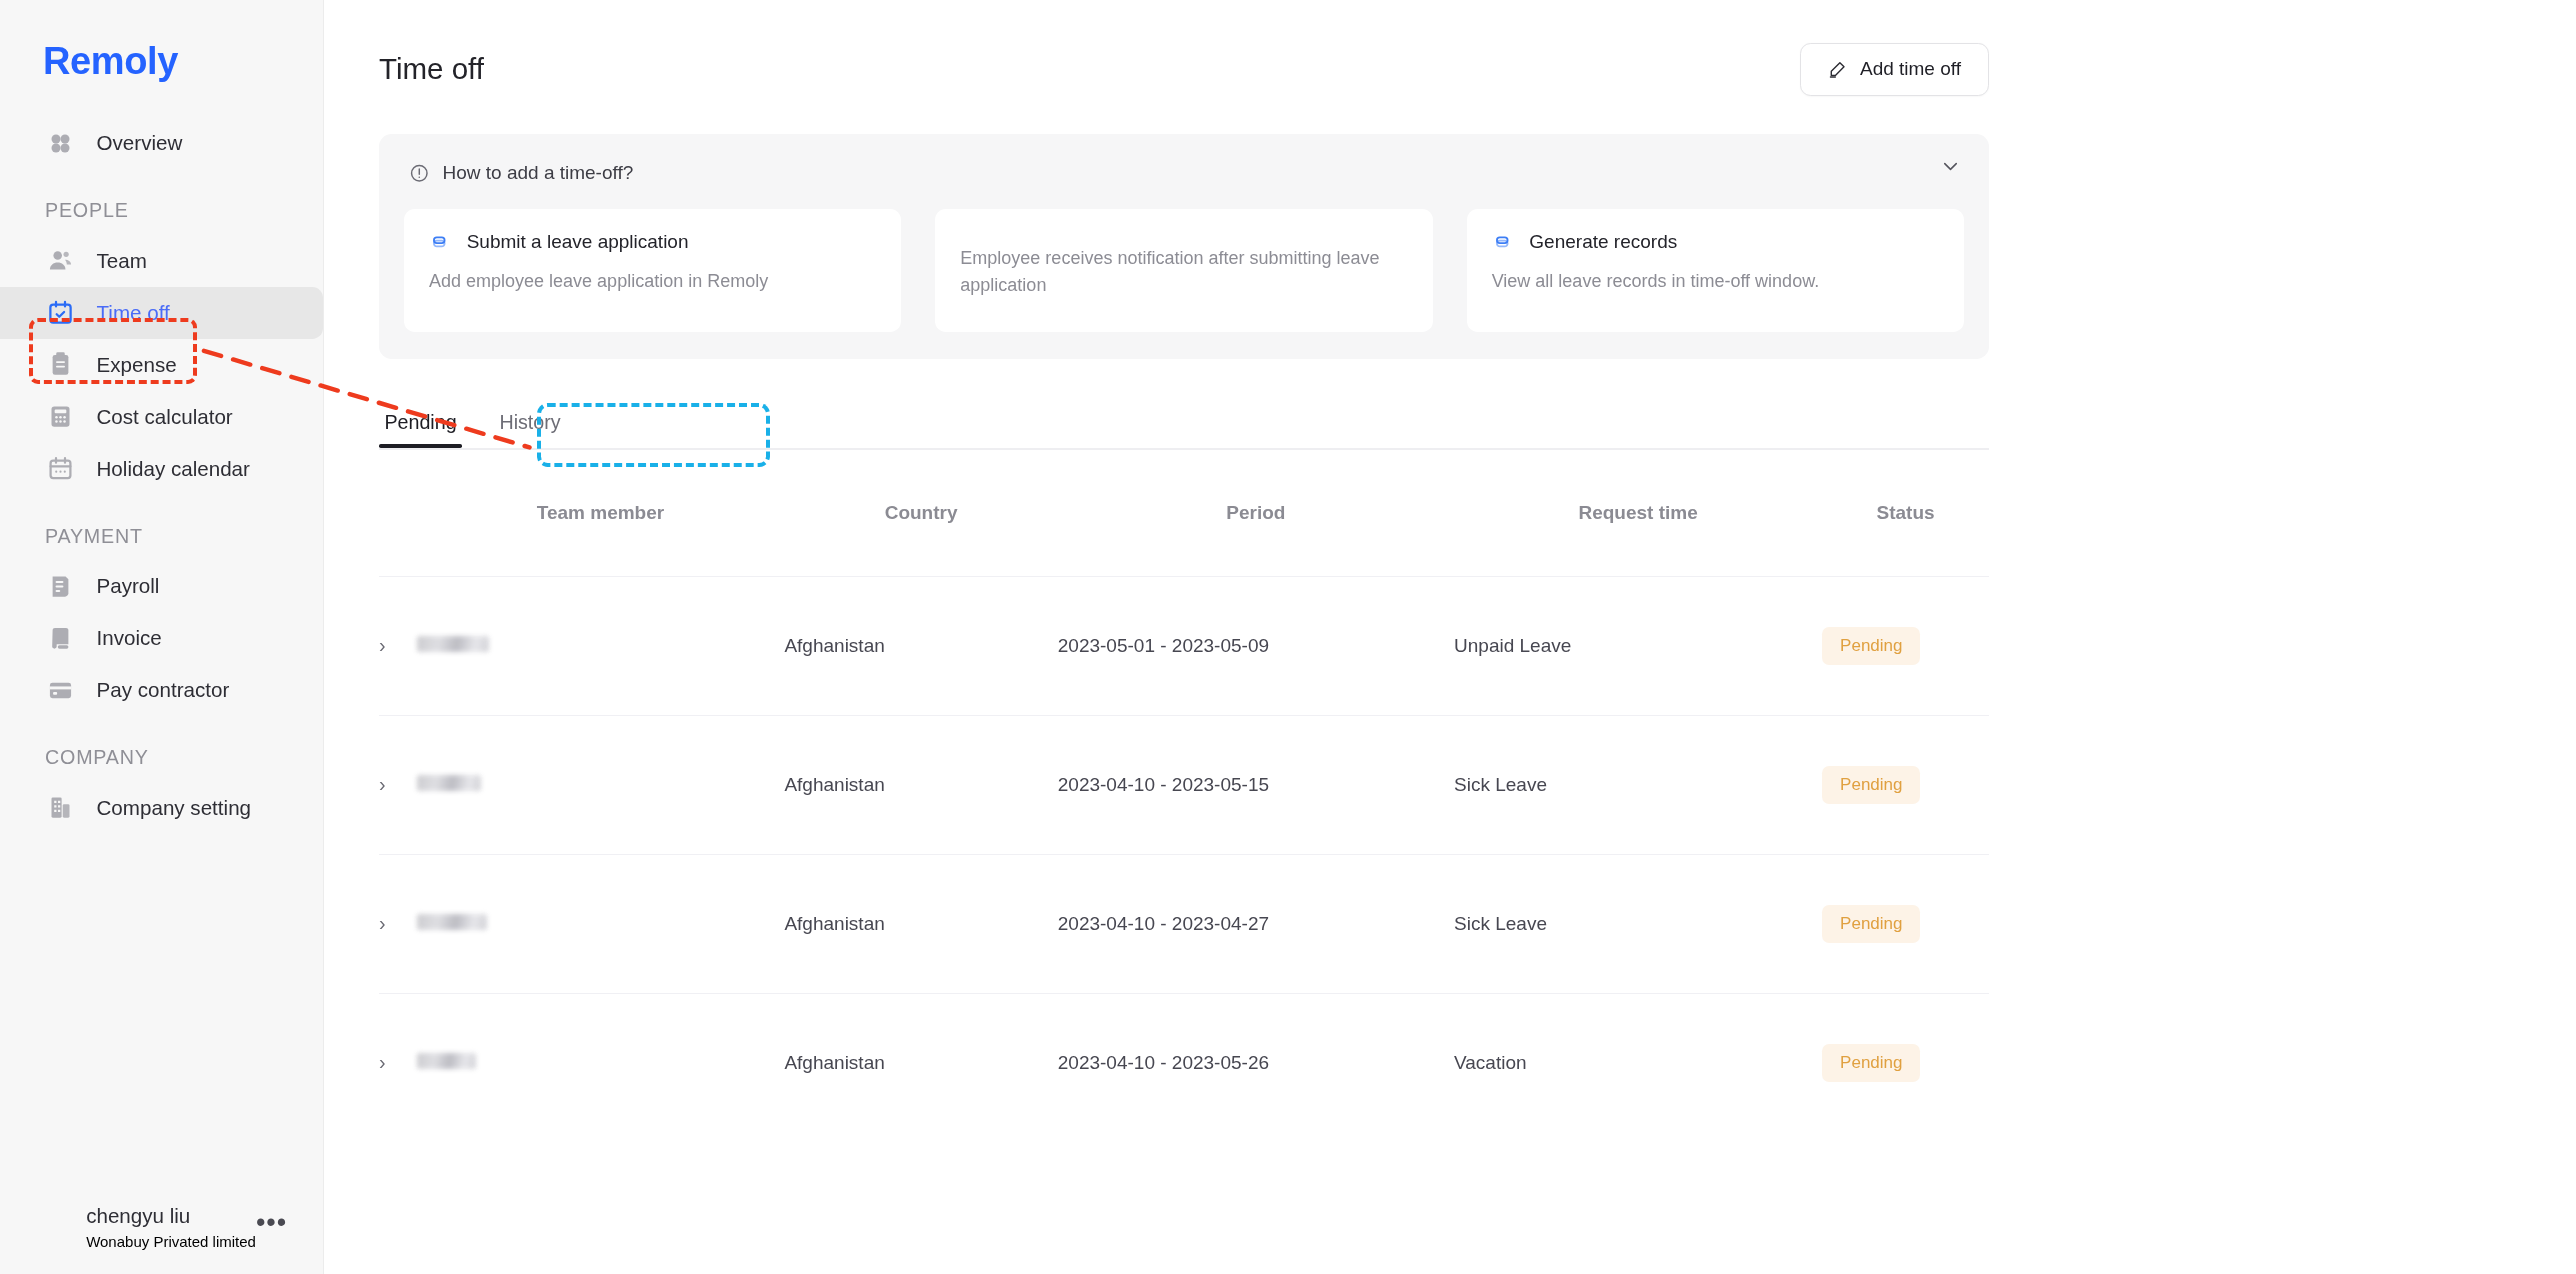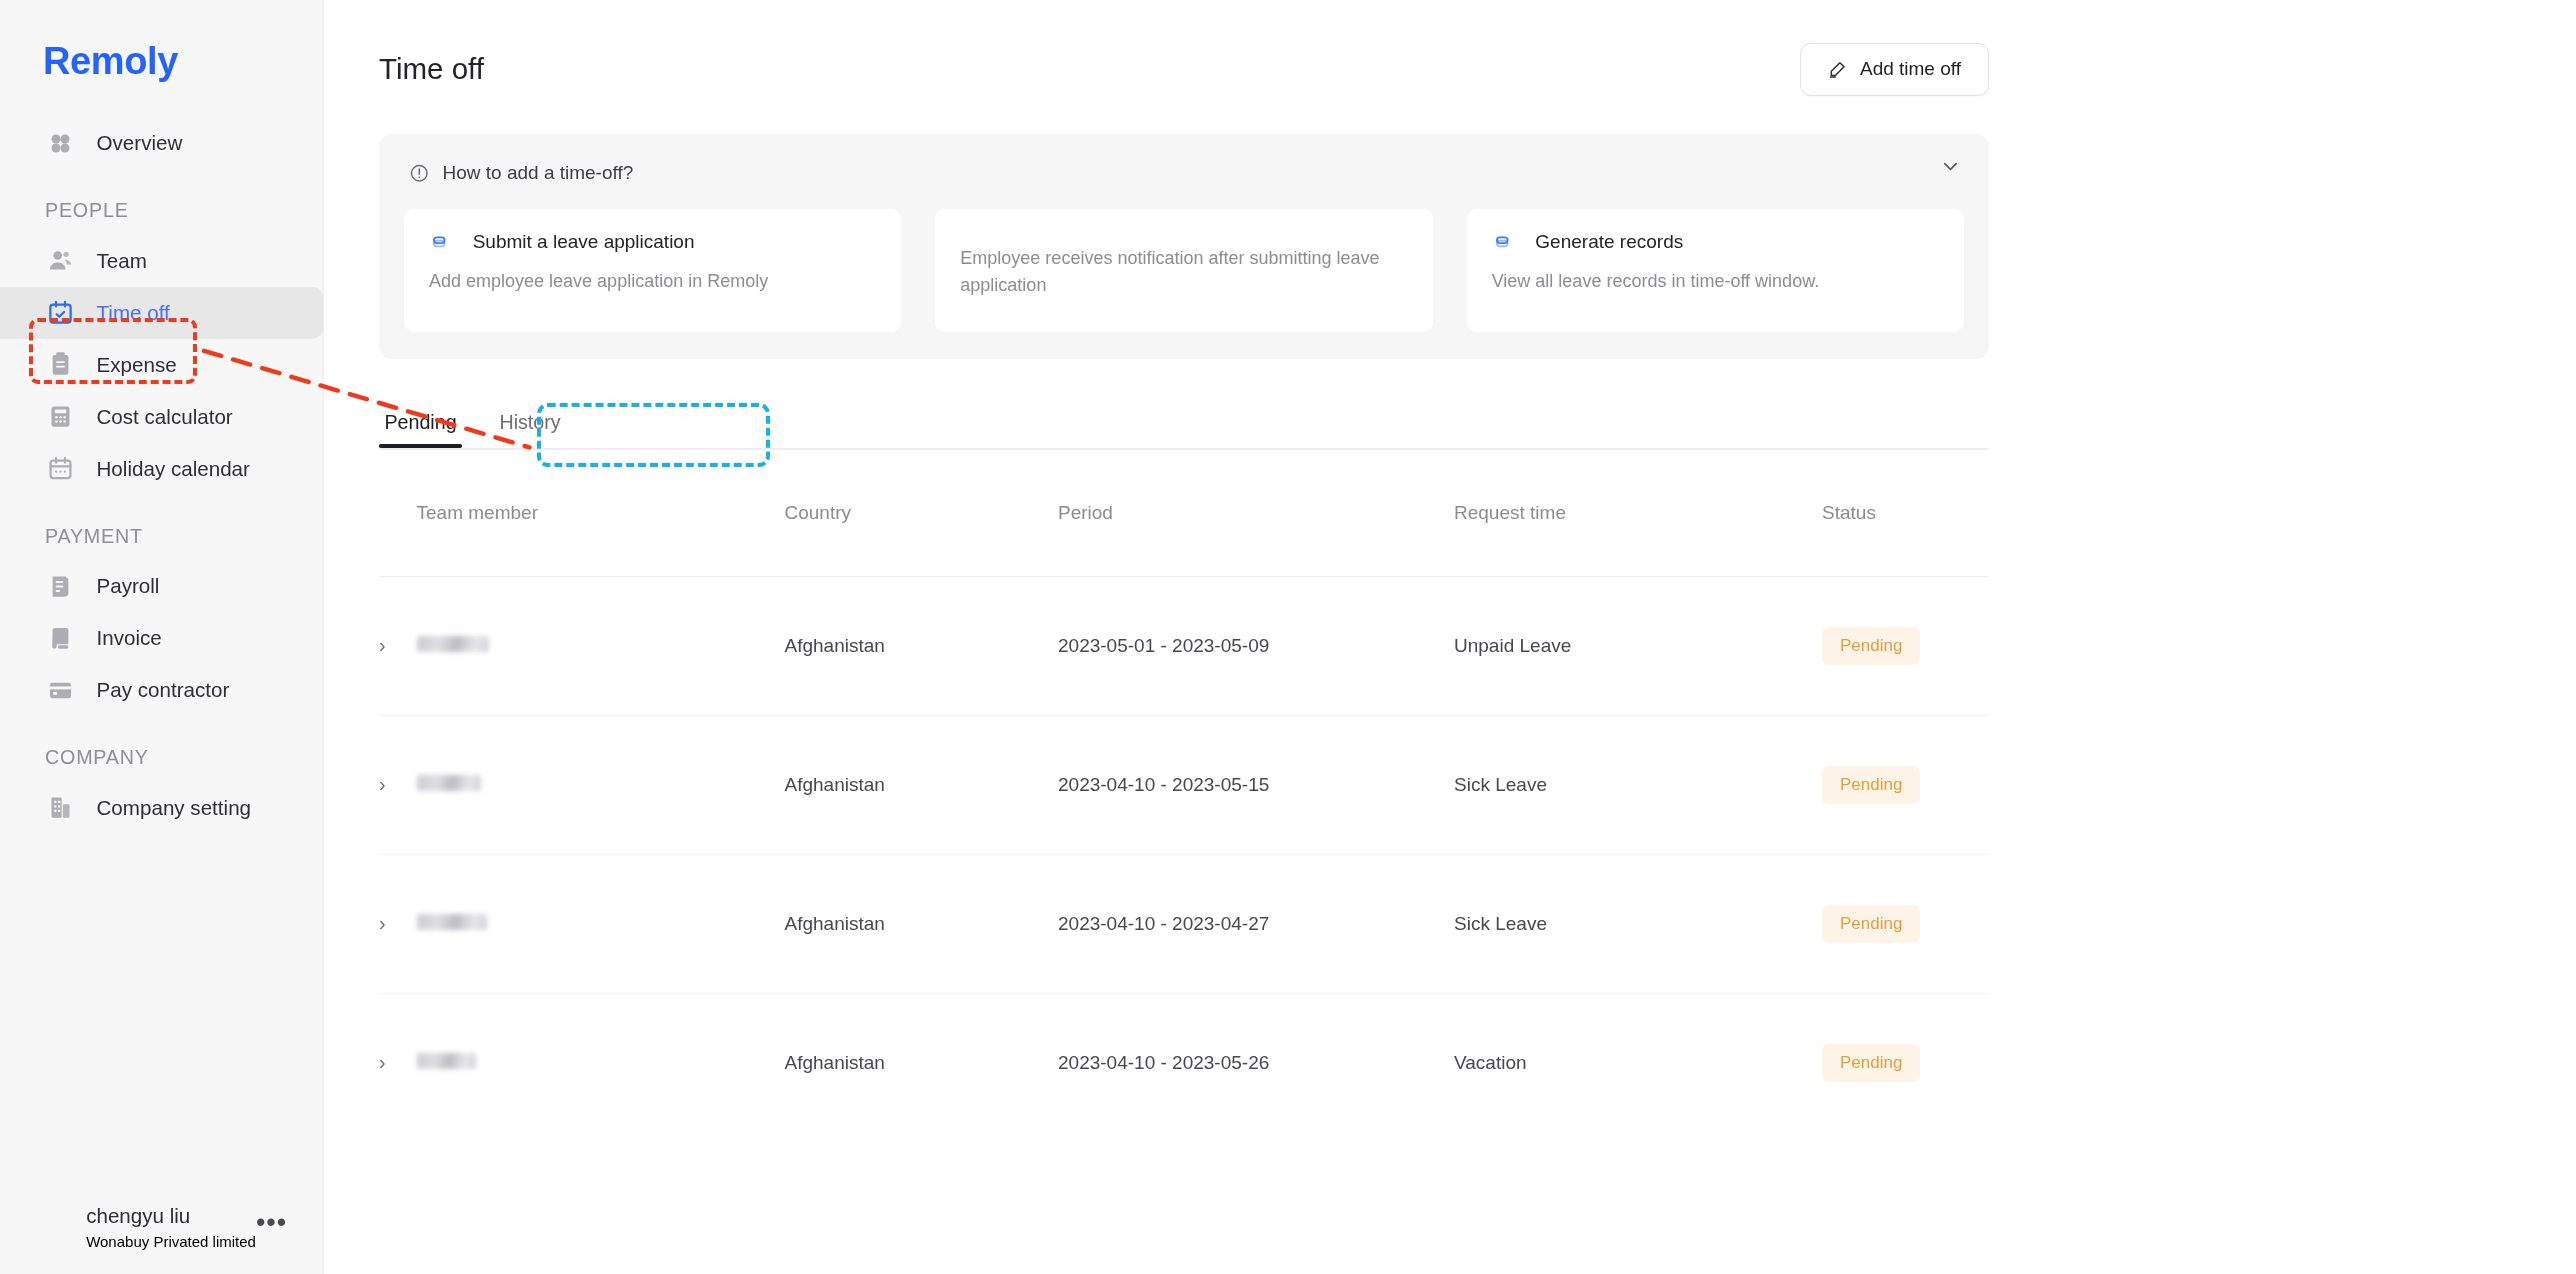--- a/index.html
+++ b/index.html
@@ -79,42 +79,42 @@
     position: relative;
   }
   .info-head { display: flex; align-items: center; gap: 12.5px; padding: 5.4px 3.6px 0 5.4px; }
   .info-head-text { font-size: 19px; color: #3d3d45; }
   .info-chevron { position: absolute; right: 27px; top: 21.5px; cursor: pointer; }
   .cards { display: flex; gap: 34px; margin-top: 25px; }
   .card {
     flex: 1; background: #fff; border-radius: 10.7px;
     padding: 21.5px 25px 27px 25px; min-height: 123px;
   }
-  .card-title-row { display: flex; align-items: flex-start; gap: 24px; }
+  .card-title-row { display: flex; align-items: flex-start; gap: 18px; }
   .card-title { font-size: 19px; color: #23232a; font-weight: 500; padding-top: 0.9px; }
   .card-desc { font-size: 18px; color: #8c8c94; line-height: 1.5; margin-top: 14.3px; }
 
   
   .tabs-wrap { margin: 48px 54px 0 55px; position: relative; }
   .tabs { display: flex; gap: 32px; }
   .tab {
     font-size: 19.7px; color: #6d6d76; padding: 3.6px 5.4px 14.3px 5.4px;
     cursor: pointer; position: relative;
   }
   .tab.active { color: #1d1d24; }
   .tab.active::after {
     content: ""; position: absolute; left: 0; right: 0; bottom: 0;
     height: 3.6px; background: #1d1d24; border-radius: 1.8px;
   }
   .tabs-rule { height: 1.8px; background: #eeeef1; width: 100%; }
 
   
   .tbl { margin: 0 54px 0 55px; width: calc(100% - 109px); border-collapse: collapse; }
   .tbl th {
-    text-align: left; font-size: 19px; color: #8b8b93; font-weight: 400;
+    text-align: center; font-size: 19px; color: #8b8b93; font-weight: 700;
     padding: 52px 0 52px 0;
   }
   .tbl td {
     font-size: 19px; color: #474751; padding: 50px 0; 
     border-top: 0.9px solid #f0f0f4; vertical-align: middle;
   }
   .col-expand { width: 43px; }
   .col-member  { width: 420px; }
   .col-country { width: 304px; }
   .col-period  { width: 456px; }

